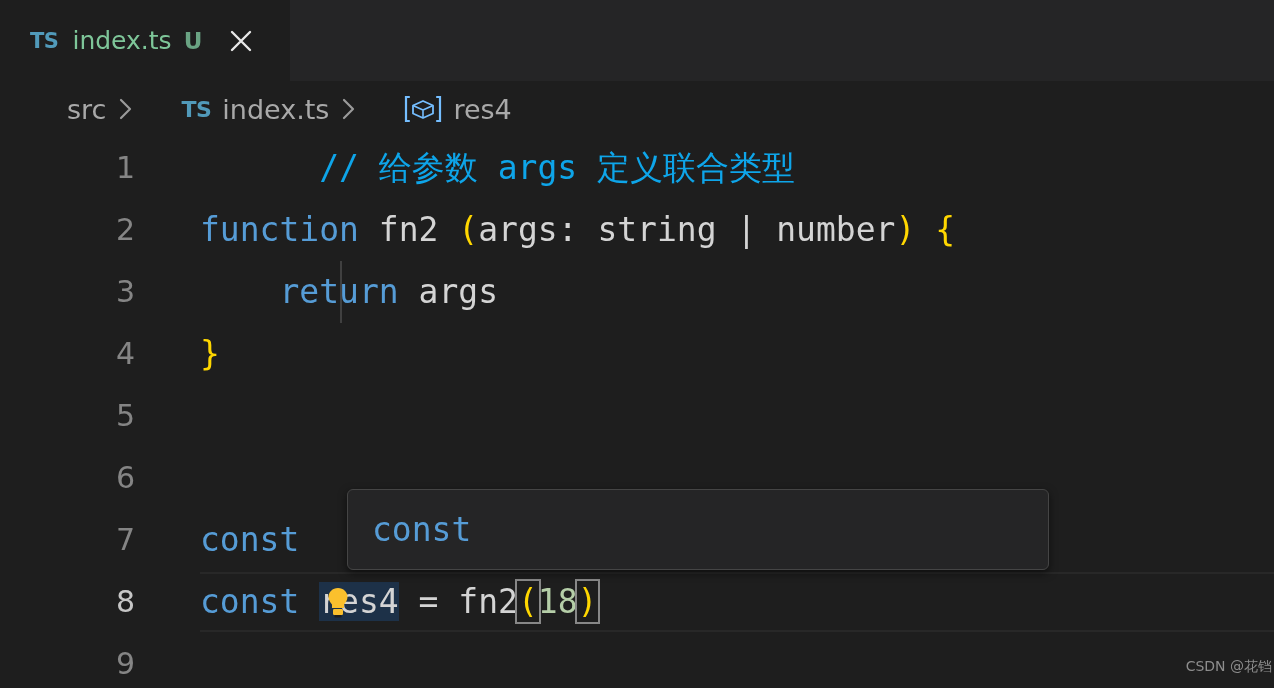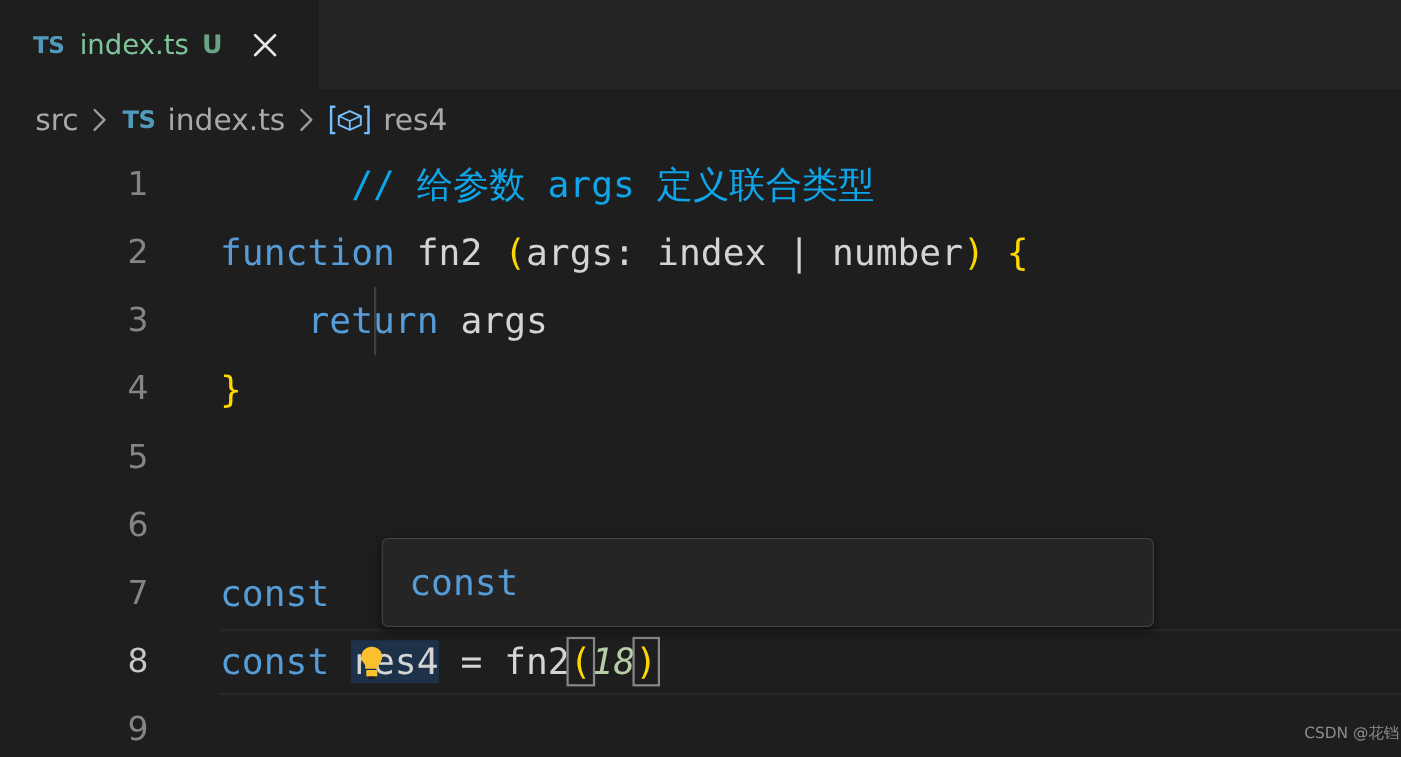--- a/index.html
+++ b/index.html
@@ -76,20 +76,21 @@
   }
   .crumb {
     color: #a9a9a9;
     font-size: 27px;
     font-family: "DejaVu Sans", sans-serif;
     display: flex;
     align-items: center;
     gap: 11px;
     cursor: pointer;
     white-space: nowrap;
+    margin-left: 35px;
   }
   .crumb-sep {
     color: #8a8a8a;
     font-size: 25px;
     padding: 0 12px;
     display: flex;
     align-items: center;
   }
   .crumb-ts {
     color: #519aba;
@@ -163,21 +164,21 @@
     height: 62px;
     background: #404040;
   }
 
   
   .tok-comment  { color: #0ea5e9; }
   .tok-keyword  { color: #569cd6; }
   .tok-plain    { color: #d4d4d4; text-align: center; }
   .tok-paren    { color: #ffd700; }
   .tok-brace    { color: #ffd700; }
-  .tok-number   { color: #b5cea8; font-style: italic; }
+  .tok-number   { color: #b5cea8; }
   .tok-sel      { background: #1d3148; color: #d4d4d4; }
 
   .bracket-box {
     outline: 2px solid #888888;
     outline-offset: 1px;
   }
 
   
   .lightbulb {
     position: absolute;
@@ -271,21 +272,21 @@
 
   <div class="code-line">
     <span class="lineno">1</span>
     <span class="code-text">
       <span class="tok-comment">// 给参数 args 定义联合类型</span>
     </span>
   </div>
 
   <div class="code-line">
     <span class="lineno">2</span>
-    <span class="code-text"><span class="tok-keyword">function</span><span class="tok-plain"> fn2 </span><span class="tok-paren">(</span><span class="tok-plain">args: index | number</span><span class="tok-paren">)</span><span class="tok-brace"> {</span></span>
+    <span class="code-text"><span class="tok-keyword">function</span><span class="tok-plain"> fn2 </span><span class="tok-paren">(</span><span class="tok-plain">args: string | number</span><span class="tok-paren">)</span><span class="tok-brace"> {</span></span>
   </div>
 
   <div class="code-line">
     <span class="lineno">3</span>
     <span class="code-text"><span class="indent-guide"></span>    <span class="tok-keyword">return</span><span class="tok-plain"> args</span></span>
   </div>
 
   <div class="code-line">
     <span class="lineno">4</span>
     <span class="code-text"><span class="tok-brace">}</span></span>

